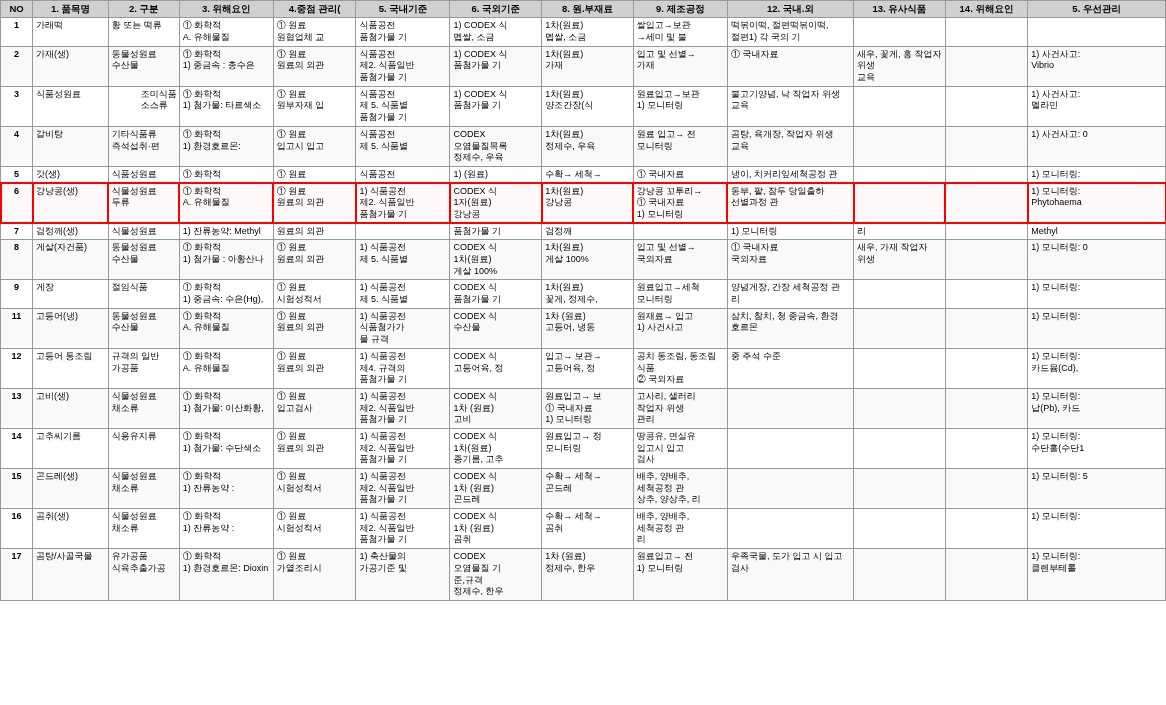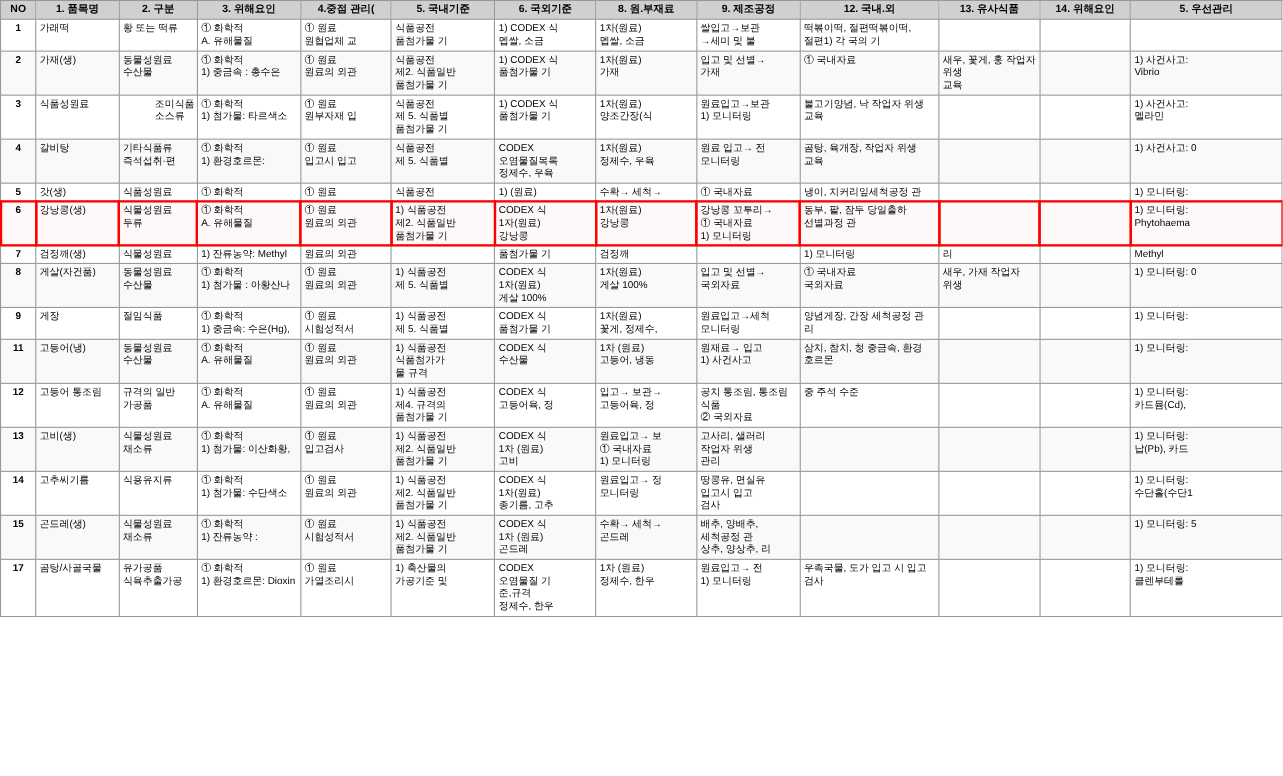--- a/index.html
+++ b/index.html
@@ -395,20 +395,44 @@
         <td style="white-space: pre-wrap;">수확→ 세척→
 곤드레</td>
         <td style="white-space: pre-wrap;">배추, 양배추, 세척공정 관
 상추, 양상추, 리</td>
         <td style="white-space: pre-wrap;"></td>
         <td style="white-space: pre-wrap;"></td>
         <td style="white-space: pre-wrap;"></td>
         <td style="white-space: pre-wrap;">1) 모니터링: 5</td>
       </tr>
       <tr>
+        <td class="no-col" style="white-space: pre-wrap;">16</td>
+        <td style="white-space: pre-wrap;">곰취(생)</td>
+        <td style="white-space: pre-wrap;">식물성원료
+채소류</td>
+        <td style="white-space: pre-wrap;">① 화학적
+1) 잔류농약 :</td>
+        <td style="white-space: pre-wrap;">① 원료
+시험성적서</td>
+        <td style="white-space: pre-wrap;">1) 식품공전
+제2. 식품일반
+품첨가물 기</td>
+        <td style="white-space: pre-wrap;">CODEX 식
+1차 (원료)
+곰취</td>
+        <td style="white-space: pre-wrap;">수확→ 세척→
+곰취</td>
+        <td style="white-space: pre-wrap;">배추, 양배추, 세척공정 관
+리</td>
+        <td style="white-space: pre-wrap;"></td>
+        <td style="white-space: pre-wrap;"></td>
+        <td style="white-space: pre-wrap;"></td>
+        <td style="white-space: pre-wrap;">1) 모니터링:</td>
+      </tr>
+      <tr>
         <td class="no-col" style="white-space: pre-wrap;">17</td>
         <td style="white-space: pre-wrap;">곰탕/사골국물</td>
         <td style="white-space: pre-wrap;">유가공품
 식육추출가공</td>
         <td style="white-space: pre-wrap;">① 화학적
 1) 환경호르몬: Dioxin</td>
         <td style="white-space: pre-wrap;">① 원료
 가열조리시</td>
         <td style="white-space: pre-wrap;">1) 축산물의
 가공기준 및</td>

